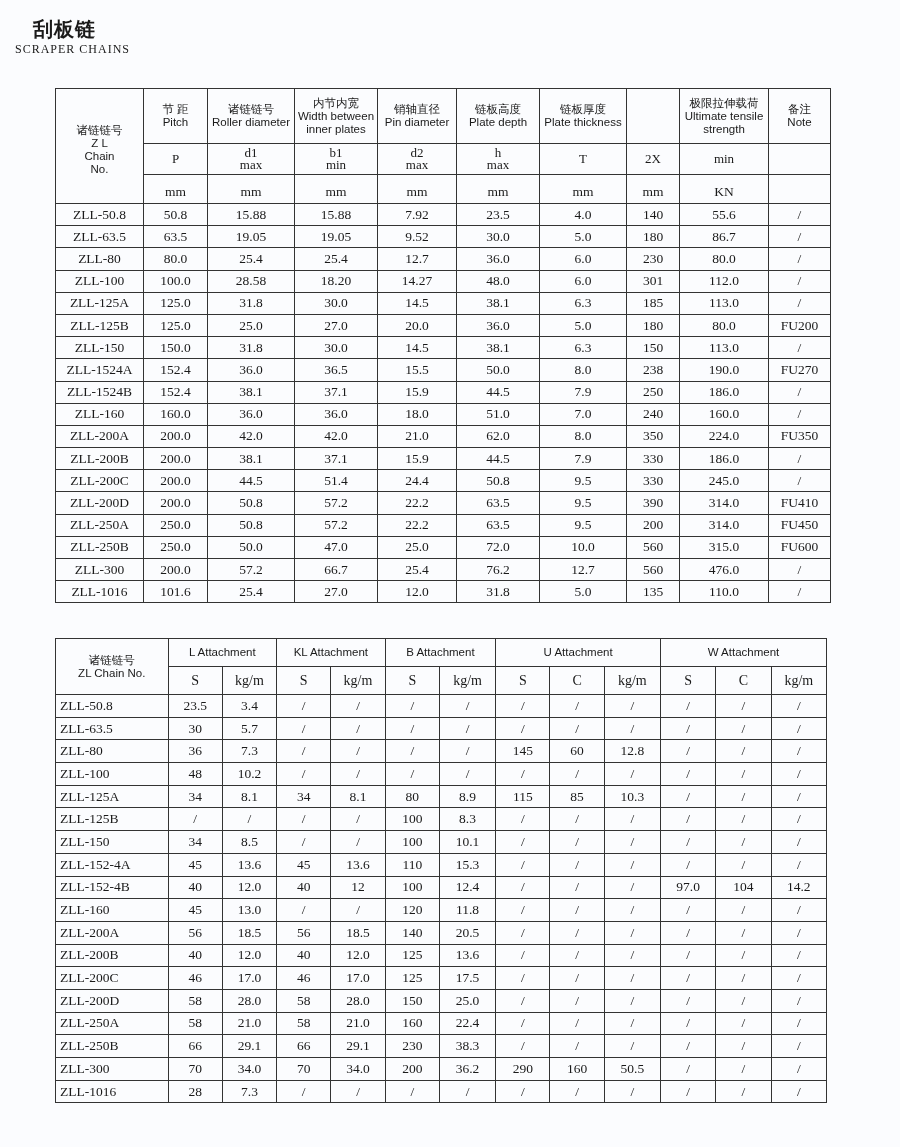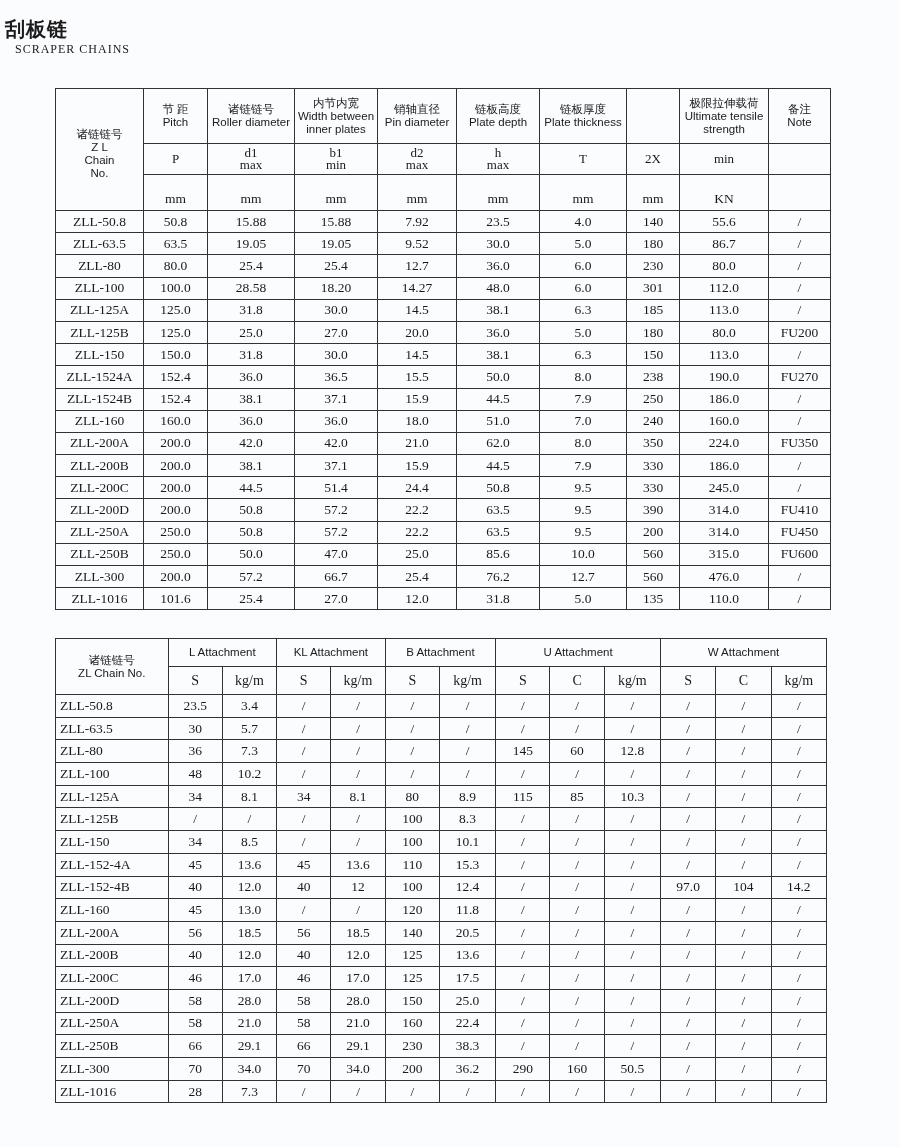--- a/index.html
+++ b/index.html
@@ -1,28 +1,28 @@
 <!DOCTYPE html>
 <html><head>
 <meta charset="utf-8">
 <style>
   html, body { margin: 0; padding: 0; }
   body {
     width: 900px; height: 1147px; background: #fbfcfe; position: relative;
     font-family: "Liberation Serif", "DejaVu Serif", serif; color: #1a1a1a; overflow: hidden;
   }
-  .title-cn { position: absolute; left: 5px; top: 16px; font-family: "DejaVu Sans", sans-serif; font-weight: bold; font-size: 20px; letter-spacing: 1px; }
+  .title-cn { position: absolute; left: 33px; top: 16px; font-family: "DejaVu Sans", sans-serif; font-weight: bold; font-size: 20px; letter-spacing: 1px; }
   .title-en { position: absolute; left: 15px; top: 42px; font-family: "Liberation Serif", serif; font-size: 12px; letter-spacing: 1px; }
   table { border-collapse: collapse; position: absolute; table-layout: fixed; }
   td, th { border: 1.5px solid #333; text-align: center; padding: 0; font-weight: normal; font-size: 13.5px; }
   .sans { font-family: "Liberation Sans", "DejaVu Sans", sans-serif; font-size: 11.5px; line-height: 13px; }
   #t1 { left: 55px; top: 88px; width: 775px; }
   #t1 .hrow1 td { height: 54px; vertical-align: middle; }
   #t1 .hrow2 td { height: 30px; }
-  #t1 .hrow3 td { height: 22px; padding-top: 13px; }
+  #t1 .hrow3 td { height: 22px; padding-top: 6px; }
   #t1 .drow td { height: 21.2px; }
   #t1 .first { vertical-align: top; padding-top: 8px; }
   .sym { font-size: 13px; line-height: 12px; }
   #t2 { left: 55px; top: 638px; width: 772px; }
   #t2 .hrow1 td { height: 27px; }
   #t2 .hrow2 td { height: 27px; font-size: 14px; }
   #t2 .drow td { height: 21.7px; }
   #t2 .chain { text-align: left; padding-left: 4px; }
 </style>
 </head>
@@ -317,21 +317,21 @@
         <td>200</td>
         <td>314.0</td>
         <td>FU450</td>
       </tr>
       <tr class="drow">
         <td>ZLL-250B</td>
         <td>250.0</td>
         <td>50.0</td>
         <td>47.0</td>
         <td>25.0</td>
-        <td>85.6</td>
+        <td>72.0</td>
         <td>10.0</td>
         <td>560</td>
         <td>315.0</td>
         <td>FU600</td>
       </tr>
       <tr class="drow">
         <td>ZLL-300</td>
         <td>200.0</td>
         <td>57.2</td>
         <td>66.7</td>

